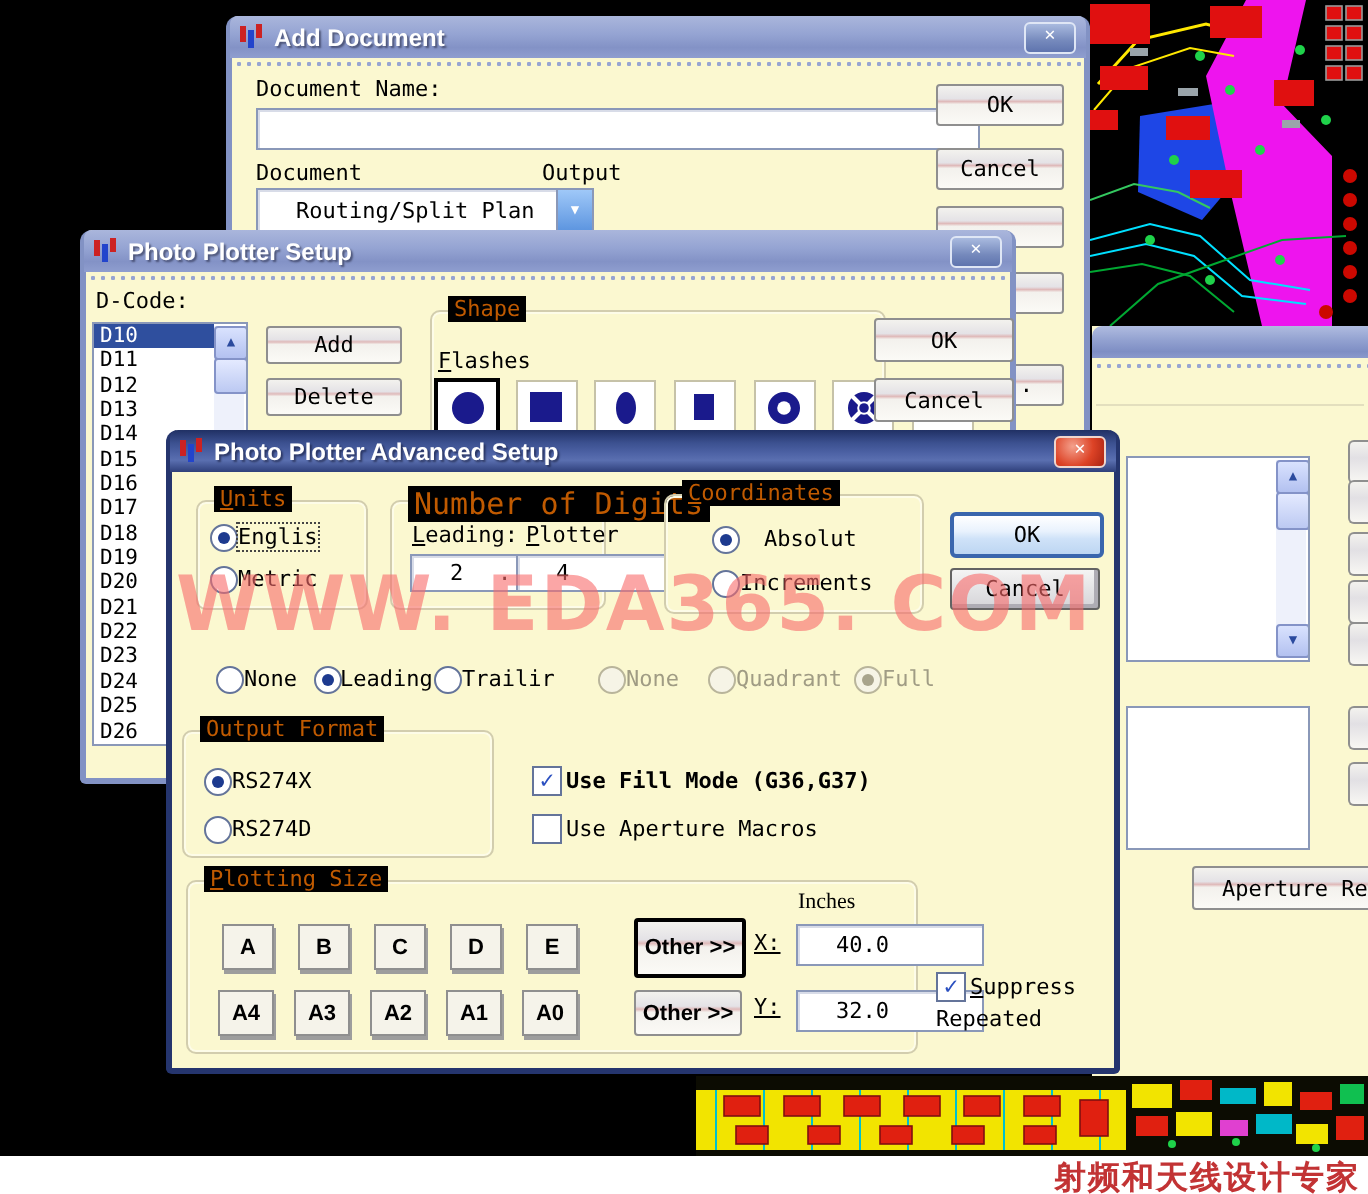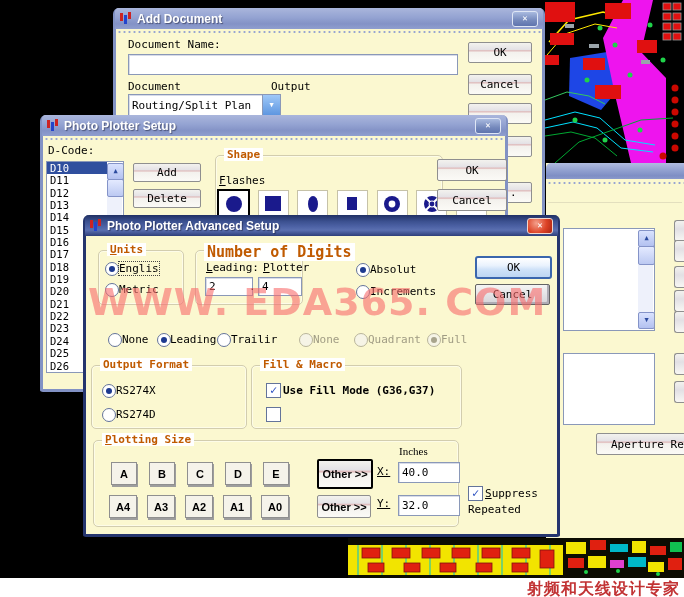--- a/index.html
+++ b/index.html
@@ -21,42 +21,42 @@
   .closebtn{margin-left:auto;width:24px;height:14px;border-radius:3px;display:flex;align-items:center;justify-content:center;
             color:#fff;font-size:9px;font-weight:bold;line-height:1;cursor:default;}
   .closebtn.blue{background:linear-gradient(180deg,#a9badf 0%,#7589bc 60%,#5f74ae 100%);border:1px solid #dfe6f5;}
   .closebtn.red{background:radial-gradient(circle at 35% 30%,#f4a08c 0%,#dd4326 55%,#a92312 100%);border:1px solid #efd6cd;}
   .dots{height:5px;background-image:radial-gradient(circle,#97a5d2 1px,transparent 1.2px);background-size:5px 4px;background-position:1px 1px;}
   .dlg-body{position:relative;}
   .win-icon{width:14px;height:13px;display:inline-block;flex:0 0 auto;}
 
   
   .group{position:absolute;border:1px solid #d2cdae;border-radius:5px;box-shadow:inset 0 0 0 1px #fdfce8;}
-  .legend{position:absolute;top:-8px;left:8px;background:#ffffff;padding:0 3px;color:#c05a00;
-          font-weight:bold;font-size:11px;white-space:nowrap;}
+  .legend{position:absolute;top:-8px;left:8px;background:#000000;padding:0 3px;color:#c05a00;
+          font-weight:normal;font-size:11px;white-space:nowrap;}
   .legend.small{font-size:15px;}
   .lab{position:absolute;white-space:nowrap;}
   .ul::first-letter{text-decoration:underline;}
   .dis{color:#a09c84;}
 
   
   .btn{position:absolute;border:1px solid #8f8f8f;border-radius:2px;display:flex;align-items:center;justify-content:center;
        background:linear-gradient(180deg,#f3f2ee 0%,#e4e2e6 34%,#dfb9b9 41%,#f3f1ed 48%,#fbfaf6 100%);
        font-size:11px;cursor:default;white-space:nowrap;}
   .btn-default{position:absolute;border:2px solid #3a66ad;border-radius:3px;display:flex;align-items:center;justify-content:center;
        background:linear-gradient(180deg,#ffffff 0%,#e9f2fd 40%,#cfe2f8 60%,#bdd6f2 100%);font-size:11px;}
   .btn-cancel-a{position:absolute;border:1px solid #636363;border-radius:2px;display:flex;align-items:center;justify-content:center;
        background:linear-gradient(180deg,#f4f4f4 0%,#e4e4e6 50%,#d5d4d8 100%);box-shadow:inset -2px -2px 0 #aeacb4;font-size:11px;}
   .sizebtn{position:absolute;width:24px;height:21px;border:1px solid #8f8f8f;background:#f5f3ea;
        box-shadow:1px 2px 0 #9d9d9d;display:flex;align-items:center;justify-content:center;
        font-weight:bold;font-size:11px;font-family:"Liberation Sans",sans-serif;}
 
   
   .field{position:absolute;background:#fff;border:1px solid #8a98b8;box-shadow:inset 1px 1px 0 #d8dce8;
-         display:flex;align-items:center;padding:0 3px;font-size:11px;white-space:nowrap;overflow:hidden;}
+         display:flex;align-items:center;padding:0 19px;font-size:11px;white-space:nowrap;overflow:hidden;}
   .radio{position:absolute;width:12px;height:12px;border-radius:50%;background:#fff;border:1px solid #64749a;}
   .radio.sel::after{content:"";position:absolute;inset:3px;border-radius:50%;background:#1d3a8f;}
   .radio.rdis{border-color:#b9b59b;background:#f6f4e6;}
   .radio.rdis.sel::after{background:#a8a48c;}
   .checkbox{position:absolute;width:13px;height:13px;background:#fff;border:1px solid #64749a;
             display:flex;align-items:center;justify-content:center;}
   .checkbox .mark{color:#2b50c0;font-weight:bold;font-size:12px;line-height:1;transform:translateY(-1px);}
   .focus-dotted{outline:1px dotted #444;}
 
   
@@ -382,22 +382,25 @@
 
       <div class="group" style="left:109px;top:14px;width:106px;height:53px;">
         <span class="legend small">Number of Digits</span>
       </div>
       <div class="lab ul" style="left:120px;top:25px;">Leading:</div>
       <div class="lab ul" style="left:177px;top:25px;">Plotter</div>
       <div class="field" style="left:119px;top:41px;width:40px;height:17px;">2</div>
       <div class="lab" style="left:163px;top:44px;">.</div>
       <div class="field" style="left:172px;top:41px;width:36px;height:17px;">4</div>
 
+      <div class="group" style="left:246px;top:11px;width:128px;height:58px;">
+        <span class="legend ul">Coordinates</span>
+      </div>
       <div class="radio sel" style="left:270px;top:27px;"></div>
-      <div class="lab" style="left:284px;top:27px;">Absolut</div>
+      <div class="lab" style="left:284px;top:27px;padding-left:12px;">Absolut</div>
       <div class="radio" style="left:270px;top:49px;"></div>
       <div class="lab" style="left:284px;top:49px;">Increments</div>
 
       <div class="btn-default" style="left:389px;top:20px;width:73px;height:19px;">OK</div>
       <div class="btn-cancel-a" style="left:389px;top:48px;width:73px;height:19px;">Cancel</div>
 
       <div class="radio" style="left:22px;top:97px;"></div>
       <div class="lab" style="left:36px;top:97px;">None</div>
       <div class="radio sel" style="left:71px;top:97px;"></div>
       <div class="lab" style="left:84px;top:97px;">Leading</div>
@@ -413,28 +416,26 @@
 
 
       <div class="group" style="left:5px;top:129px;width:154px;height:62px;">
         <span class="legend">Output Format</span>
       </div>
       <div class="radio sel" style="left:16px;top:148px;"></div>
       <div class="lab" style="left:30px;top:148px;">RS274X</div>
       <div class="radio" style="left:16px;top:172px;"></div>
       <div class="lab" style="left:30px;top:172px;">RS274D</div>
 
-      <div class="group" style="left:165px;top:129px;width:209px;height:62px;">
-        <span class="legend">Fill &amp; Macro</span>
-      </div>
       <div class="checkbox" style="left:180px;top:147px;">
           <span class="mark">✓</span>
         </div>
       <div class="lab" style="left:197px;top:148px;font-weight:bold;">Use Fill Mode (G36,G37)</div>
       <div class="checkbox" style="left:180px;top:171px;"></div>
+      <div class="lab" style="left:197px;top:172px;">Use Aperture Macros</div>
 
       <div class="group" style="left:7px;top:204px;width:364px;height:85px;">
         <span class="legend ul">Plotting Size</span>
       </div>
       <div class="sizebtn" style="left:25px;top:226px;">A</div>
       <div class="sizebtn" style="left:63px;top:226px;">B</div>
       <div class="sizebtn" style="left:101px;top:226px;">C</div>
       <div class="sizebtn" style="left:139px;top:226px;">D</div>
       <div class="sizebtn" style="left:177px;top:226px;">E</div>
       <div class="sizebtn" style="left:23px;top:259px;width:26px;">A4</div>

